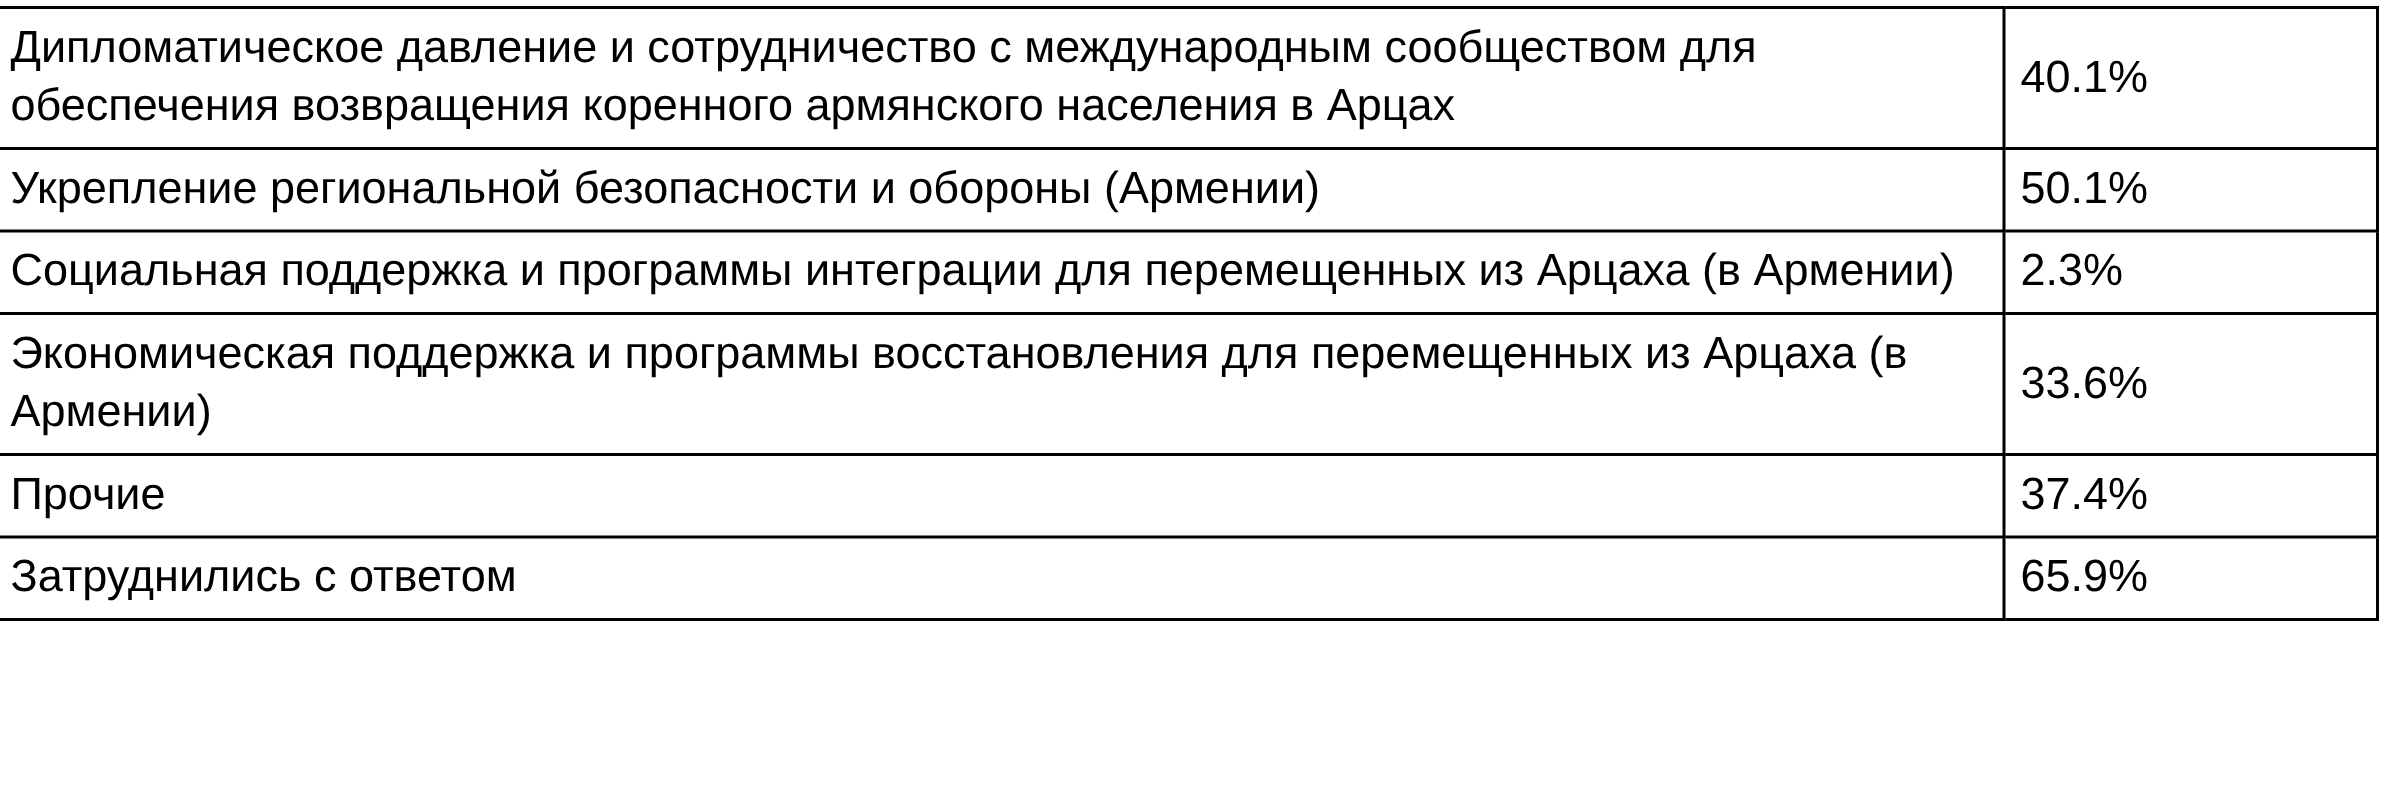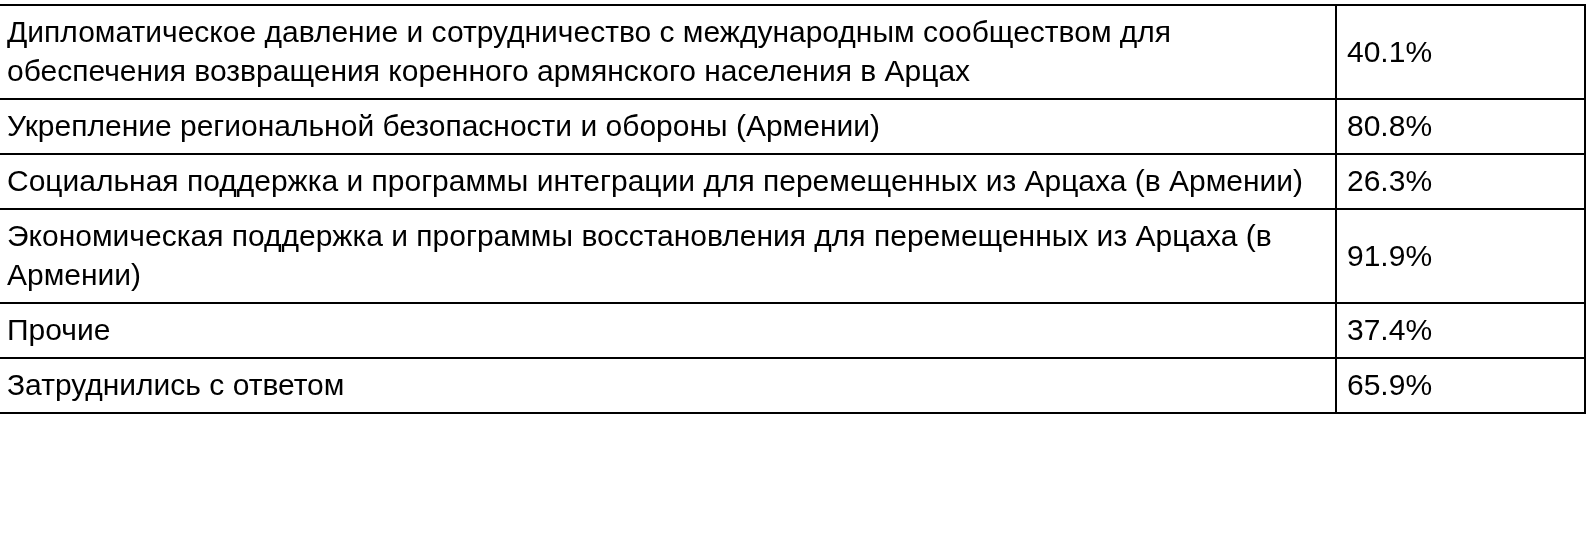--- a/index.html
+++ b/index.html
@@ -55,29 +55,29 @@
 
 <div class="sheet">
   <table class="survey-table">
     <tbody>
       <tr>
         <td class="label-cell">Дипломатическое давление и сотрудничество с международным сообществом для обеспечения возвращения коренного армянского населения в Арцах</td>
         <td class="value-cell">40.1%</td>
       </tr>
       <tr>
         <td class="label-cell">Укрепление региональной безопасности и обороны (Армении)</td>
-        <td class="value-cell">80.8%</td>
+        <td class="value-cell">50.1%</td>
       </tr>
       <tr>
         <td class="label-cell">Социальная поддержка и программы интеграции для перемещенных из Арцаха (в Армении)</td>
-        <td class="value-cell">26.3%</td>
+        <td class="value-cell">2.3%</td>
       </tr>
       <tr>
         <td class="label-cell">Экономическая поддержка и программы восстановления для перемещенных из Арцаха (в Армении)</td>
-        <td class="value-cell">91.9%</td>
+        <td class="value-cell">33.6%</td>
       </tr>
       <tr>
         <td class="label-cell">Прочие</td>
         <td class="value-cell">37.4%</td>
       </tr>
       <tr>
         <td class="label-cell">Затруднились с ответом</td>
         <td class="value-cell">65.9%</td>
       </tr>
     </tbody>

